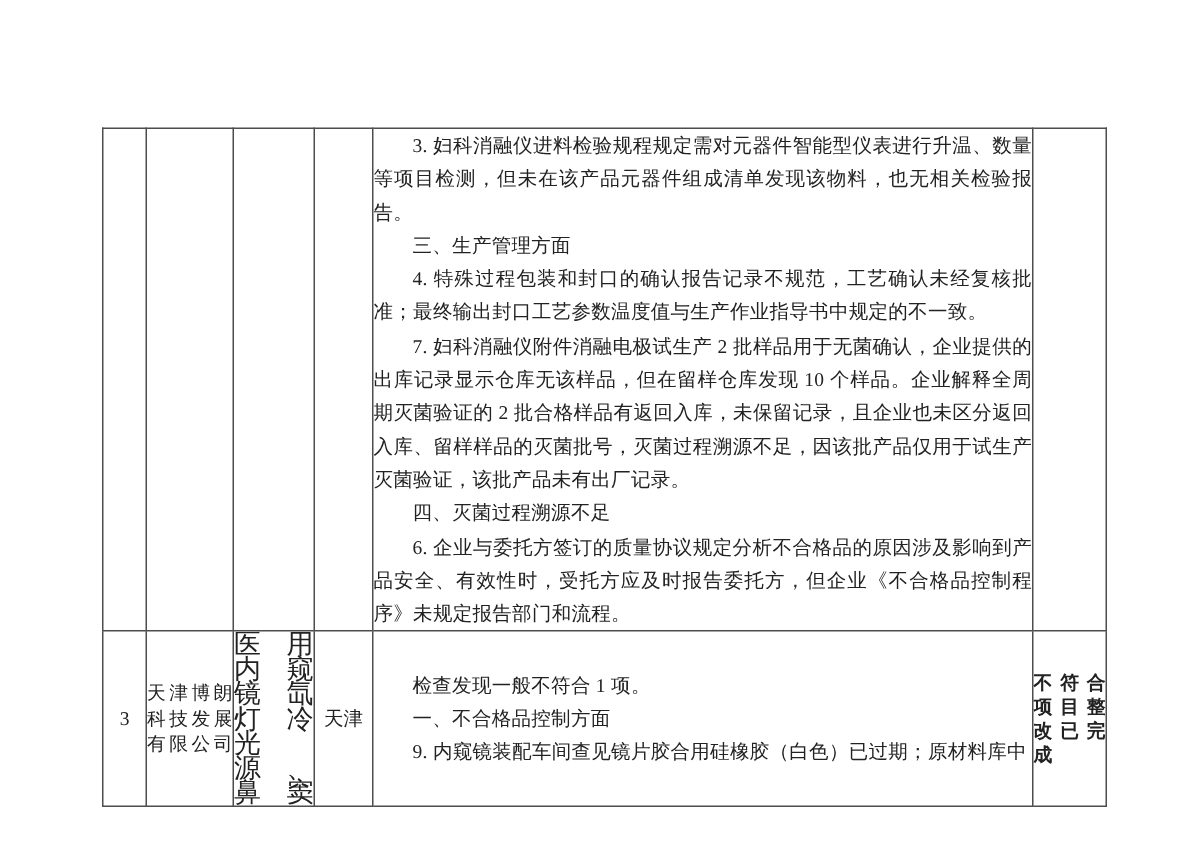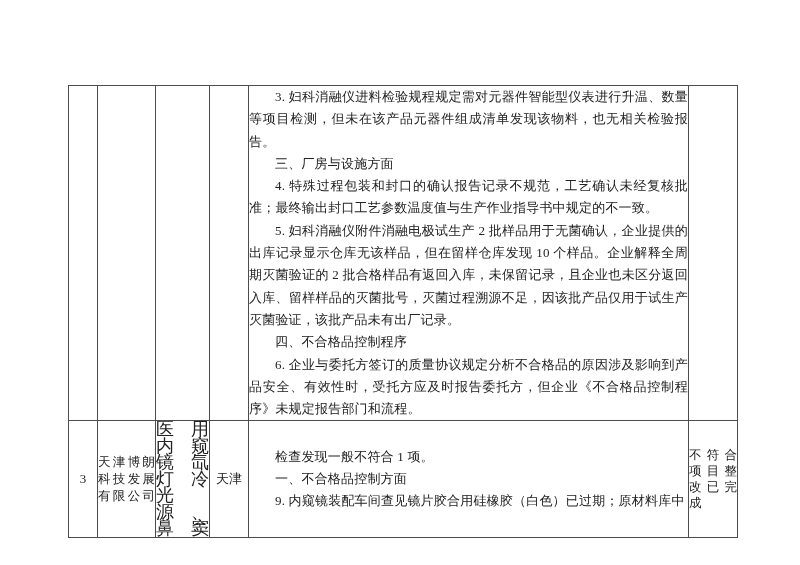--- a/index.html
+++ b/index.html
@@ -68,20 +68,21 @@
     text-align-last: justify;
     vertical-align: top;
   }
   td.status {
     font-size: 12.5px;
     line-height: 16px;
     padding: 4px 5px 0 5px;
     text-align: justify;
     text-align-last: justify;
     vertical-align: top;
+    font-weight: bold;
   }
 </style>
 </head>
 <body>
 
 <div class="page">
   <table class="grid">
     <colgroup>
       <col style="width:29px">
       <col style="width:58px">
@@ -91,24 +92,24 @@
       <col style="width:49px">
     </colgroup>
     <tbody>
         <tr class="r1">
       <td class="seq"></td>
       <td class="company"></td>
       <td class="product"></td>
       <td class="city"></td>
       <td class="findings">
         <p>3. 妇科消融仪进料检验规程规定需对元器件智能型仪表进行升温、数量等项目检测，但未在该产品元器件组成清单发现该物料，也无相关检验报告。</p>
-        <p>三、厂房与设施方面</p>
+        <p>三、生产管理方面</p>
         <p>4. 特殊过程包装和封口的确认报告记录不规范，工艺确认未经复核批准；最终输出封口工艺参数温度值与生产作业指导书中规定的不一致。</p>
-        <p>5. 妇科消融仪附件消融电极试生产 2 批样品用于无菌确认，企业提供的出库记录显示仓库无该样品，但在留样仓库发现 10 个样品。企业解释全周期灭菌验证的 2 批合格样品有返回入库，未保留记录，且企业也未区分返回入库、留样样品的灭菌批号，灭菌过程溯源不足，因该批产品仅用于试生产灭菌验证，该批产品未有出厂记录。</p>
-        <p>四、不合格品控制程序</p>
+        <p>7. 妇科消融仪附件消融电极试生产 2 批样品用于无菌确认，企业提供的出库记录显示仓库无该样品，但在留样仓库发现 10 个样品。企业解释全周期灭菌验证的 2 批合格样品有返回入库，未保留记录，且企业也未区分返回入库、留样样品的灭菌批号，灭菌过程溯源不足，因该批产品仅用于试生产灭菌验证，该批产品未有出厂记录。</p>
+        <p>四、灭菌过程溯源不足</p>
         <p>6. 企业与委托方签订的质量协议规定分析不合格品的原因涉及影响到产品安全、有效性时，受托方应及时报告委托方，但企业《不合格品控制程序》未规定报告部门和流程。</p>
       </td>
       <td class="status"></td>
     </tr>
     <tr class="r2">
       <td class="seq">3</td>
       <td class="company">天津博朗科技发展有限公司</td>
       <td class="product">医用内窥镜氙灯冷光源、鼻窦</td>
       <td class="city">天津</td>
       <td class="findings">

